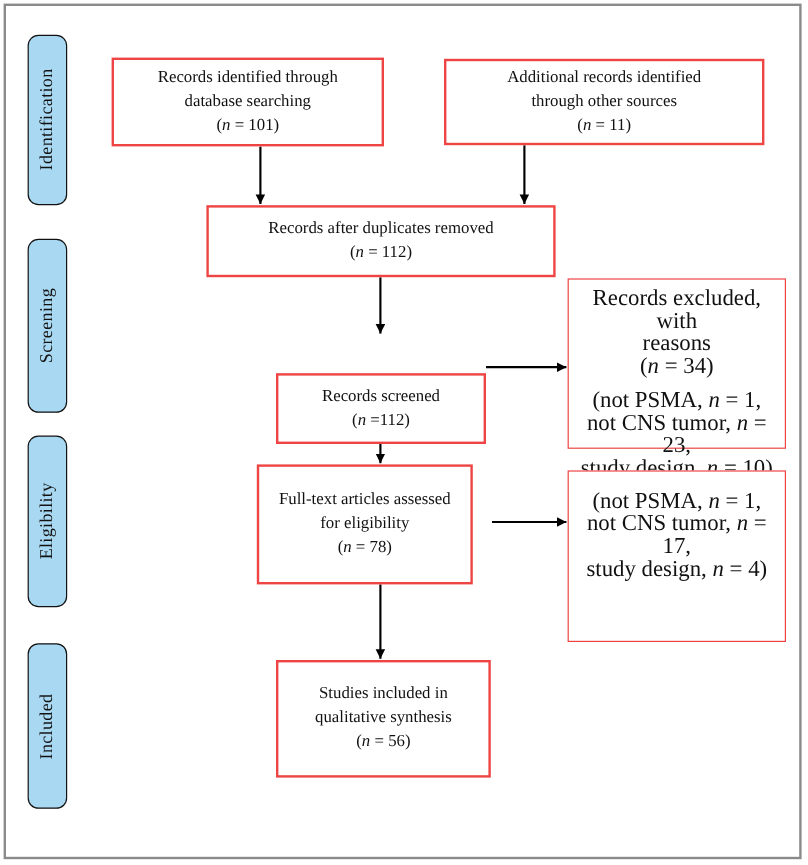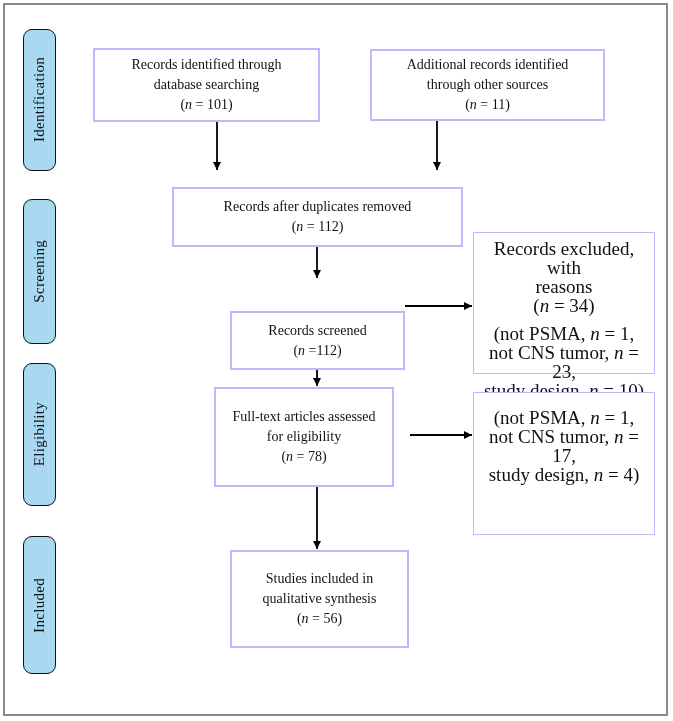--- a/index.html
+++ b/index.html
@@ -39,43 +39,43 @@
     transform: rotate(180deg);
     font-size: 15px;
     letter-spacing: 0.3px;
     color: #111111;
     white-space: nowrap;
   }
   
   .flow-box {
     position: absolute;
     background: #ffffff;
-    border: 2px solid #c4b5fd;
+    border: 2px solid #ef4444;
     box-sizing: border-box;
     display: flex;
     flex-direction: column;
     align-items: center;
     justify-content: center;
     text-align: center;
     font-size: 14px;
     line-height: 20px;
     color: #111111;
     padding: 2px;
   }
   .flow-box.small-text {
     font-size: 19px;
     line-height: 19px;
     justify-content: flex-start;
     padding-top: 6px;
     border-width: 1.7px;
   }
   .reasons-block { margin-top: 9px; }
   #box-identified   { left: 93px;  top: 48px;  width: 227px; height: 74px; }
-  #box-additional   { left: 370px; top: 49px;  width: 235px; height: 72px; }
-  #box-duplicates   { left: 172px; top: 171px; width: 291px; height: 60px; margin-top: 16px; }
+  #box-additional   { left: 370px; top: 49px;  width: 267px; height: 72px; }
+  #box-duplicates   { left: 172px; top: 171px; width: 291px; height: 60px; }
   #box-screened     { left: 230px; top: 279px; width: 175px; height: 59px; margin-top: 32px; }
   #box-excluded-records  { left: 473px; top: 232px; width: 182px; height: 142px; }
   #box-fulltext     { left: 214px; top: 387px; width: 180px; height: 100px; }
   #box-excluded-fulltext { left: 473px; top: 392px; width: 182px; height: 143px; }
   #box-included     { left: 230px; top: 550px; width: 179px; height: 98px; font-family: Liberation Serif, serif; }
   #stage-identification { top: 29px;  height: 142px; }
   #stage-screening      { top: 199px; height: 145px; }
   #stage-eligibility    { top: 363px; height: 143px; }
   #stage-included       { top: 536px; height: 138px; }
   #arrows {

